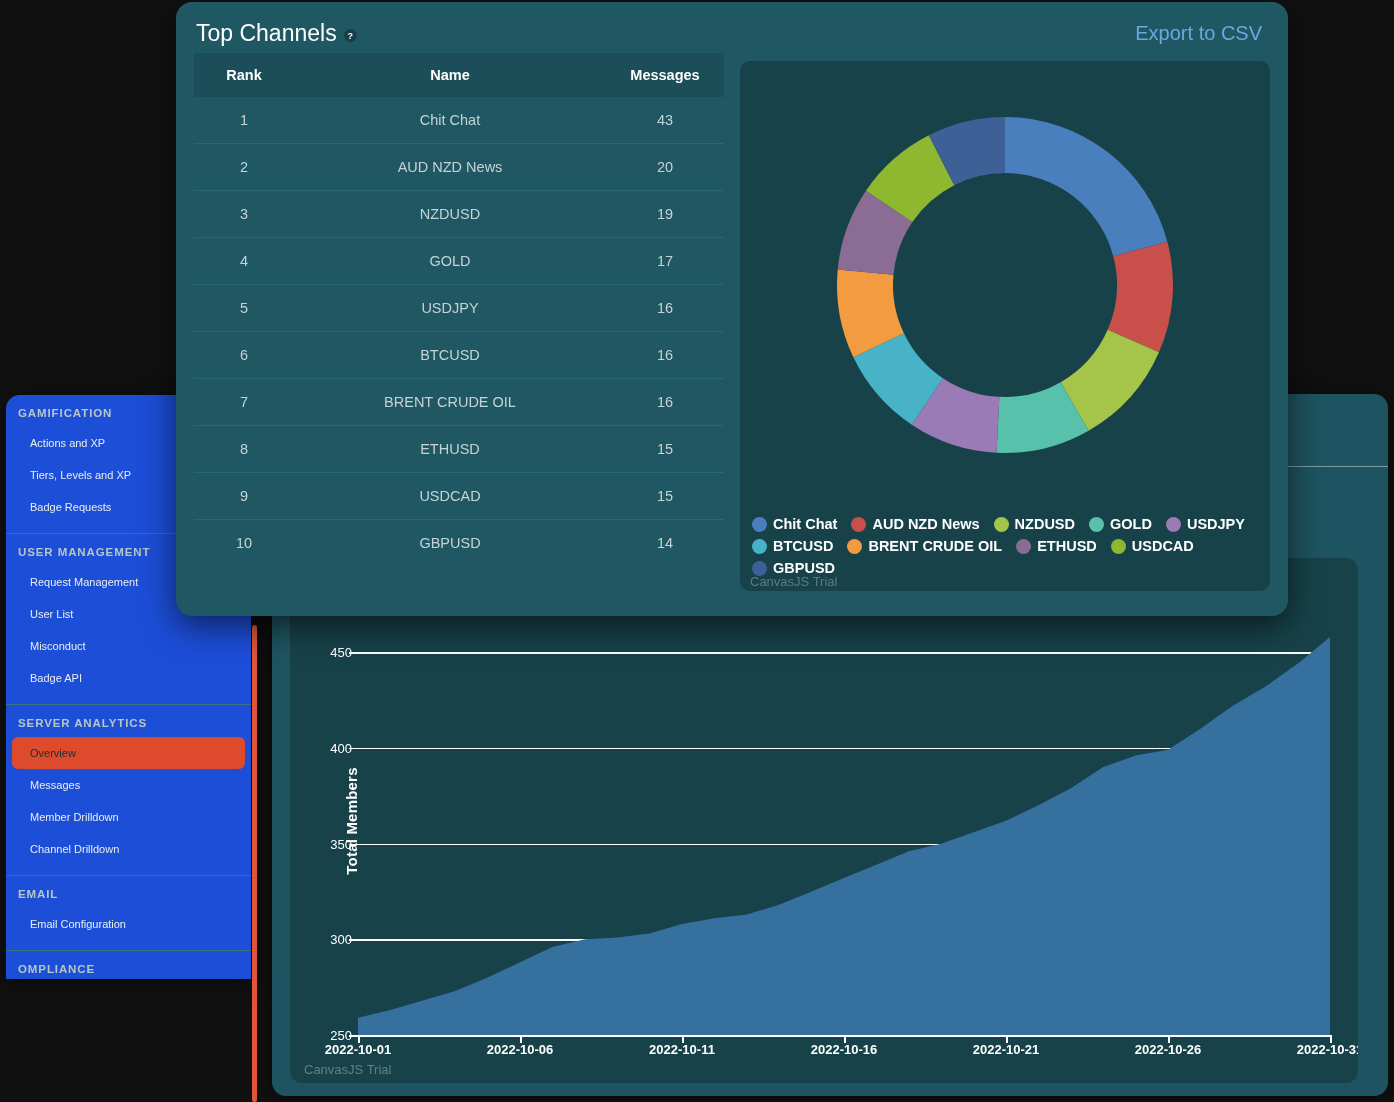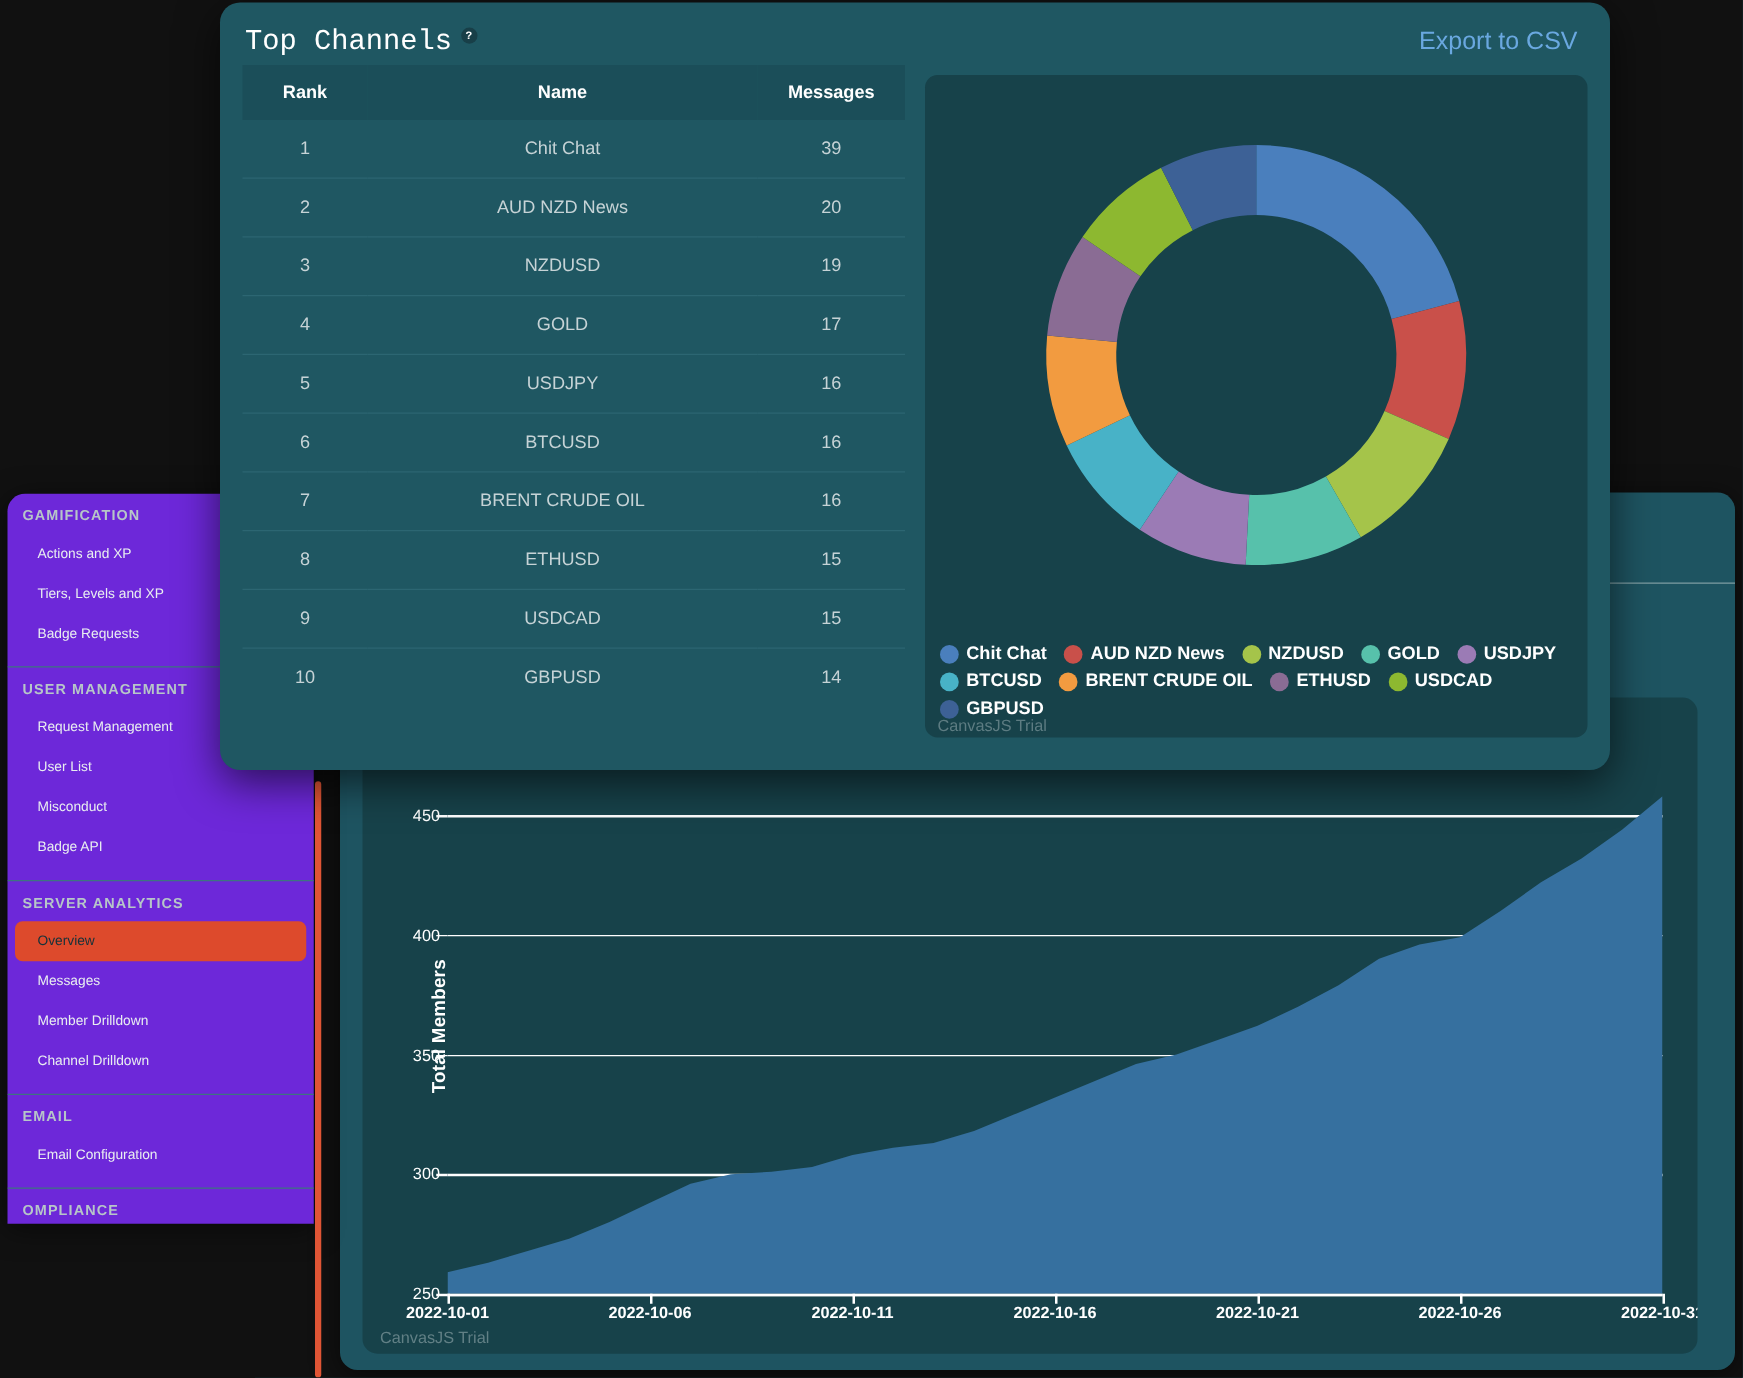--- a/index.html
+++ b/index.html
@@ -53,21 +53,21 @@
   }
   .watermark {
     position: absolute; left: 14px; bottom: 6px;
     color: #6f8b90; font-size: 13px; opacity: .85;
     font-family: "Liberation Sans", sans-serif;
   }
 
   
   .sidebar {
     position: absolute; left: 6px; top: 395px; width: 245px; height: 584px;
-    background: #6d28d9;
+    background: #1d4ed8;
     border-radius: 14px 14px 0 0;
     overflow: hidden;
     box-shadow: 0 4px 22px rgba(0,0,0,.5);
   }
   .nav-section {
     color: #b7c6c8; font-size: 11.5px; font-weight: 700;
     letter-spacing: .9px; padding: 12px 0 8px 12px;
   }
   .nav-item {
     color: #e9eef0; font-size: 11px; padding: 10px 0 10px 18px;
@@ -86,21 +86,21 @@
     background: #1f5762;
     border-radius: 16px;
     box-shadow: 0 10px 34px rgba(0,0,0,.6);
   }
   .modal-head {
     display: flex; align-items: center; justify-content: space-between;
     padding: 18px 26px 6px 20px;
   }
   .modal-title {
     color: #ffffff; font-size: 23px; font-weight: 400;
-    display: flex; gap: 7px; font-family: Liberation Mono, monospace;
+    display: flex; align-items: center; gap: 7px;
   }
   .info-icon {
     display: inline-flex; align-items: center; justify-content: center;
     width: 13px; height: 13px; border-radius: 50%;
     background: #183f48; color: #ffffff; font-size: 9px; font-weight: 700;
     position: relative; top: 2px;
   }
   .export-link {
     color: #6aa8e0; font-size: 20px; cursor: pointer;
   }
@@ -242,21 +242,21 @@
             <tr>
               <th class="rank">Rank</th>
               <th>Name</th>
               <th class="msgs">Messages</th>
             </tr>
           </thead>
           <tbody id="chan-body">
               <tr>
                 <td>1</td>
                 <td>Chit Chat</td>
-                <td>39</td>
+                <td>43</td>
               </tr>
               <tr>
                 <td>2</td>
                 <td>AUD NZD News</td>
                 <td>20</td>
               </tr>
               <tr>
                 <td>3</td>
                 <td>NZDUSD</td>
                 <td>19</td>

